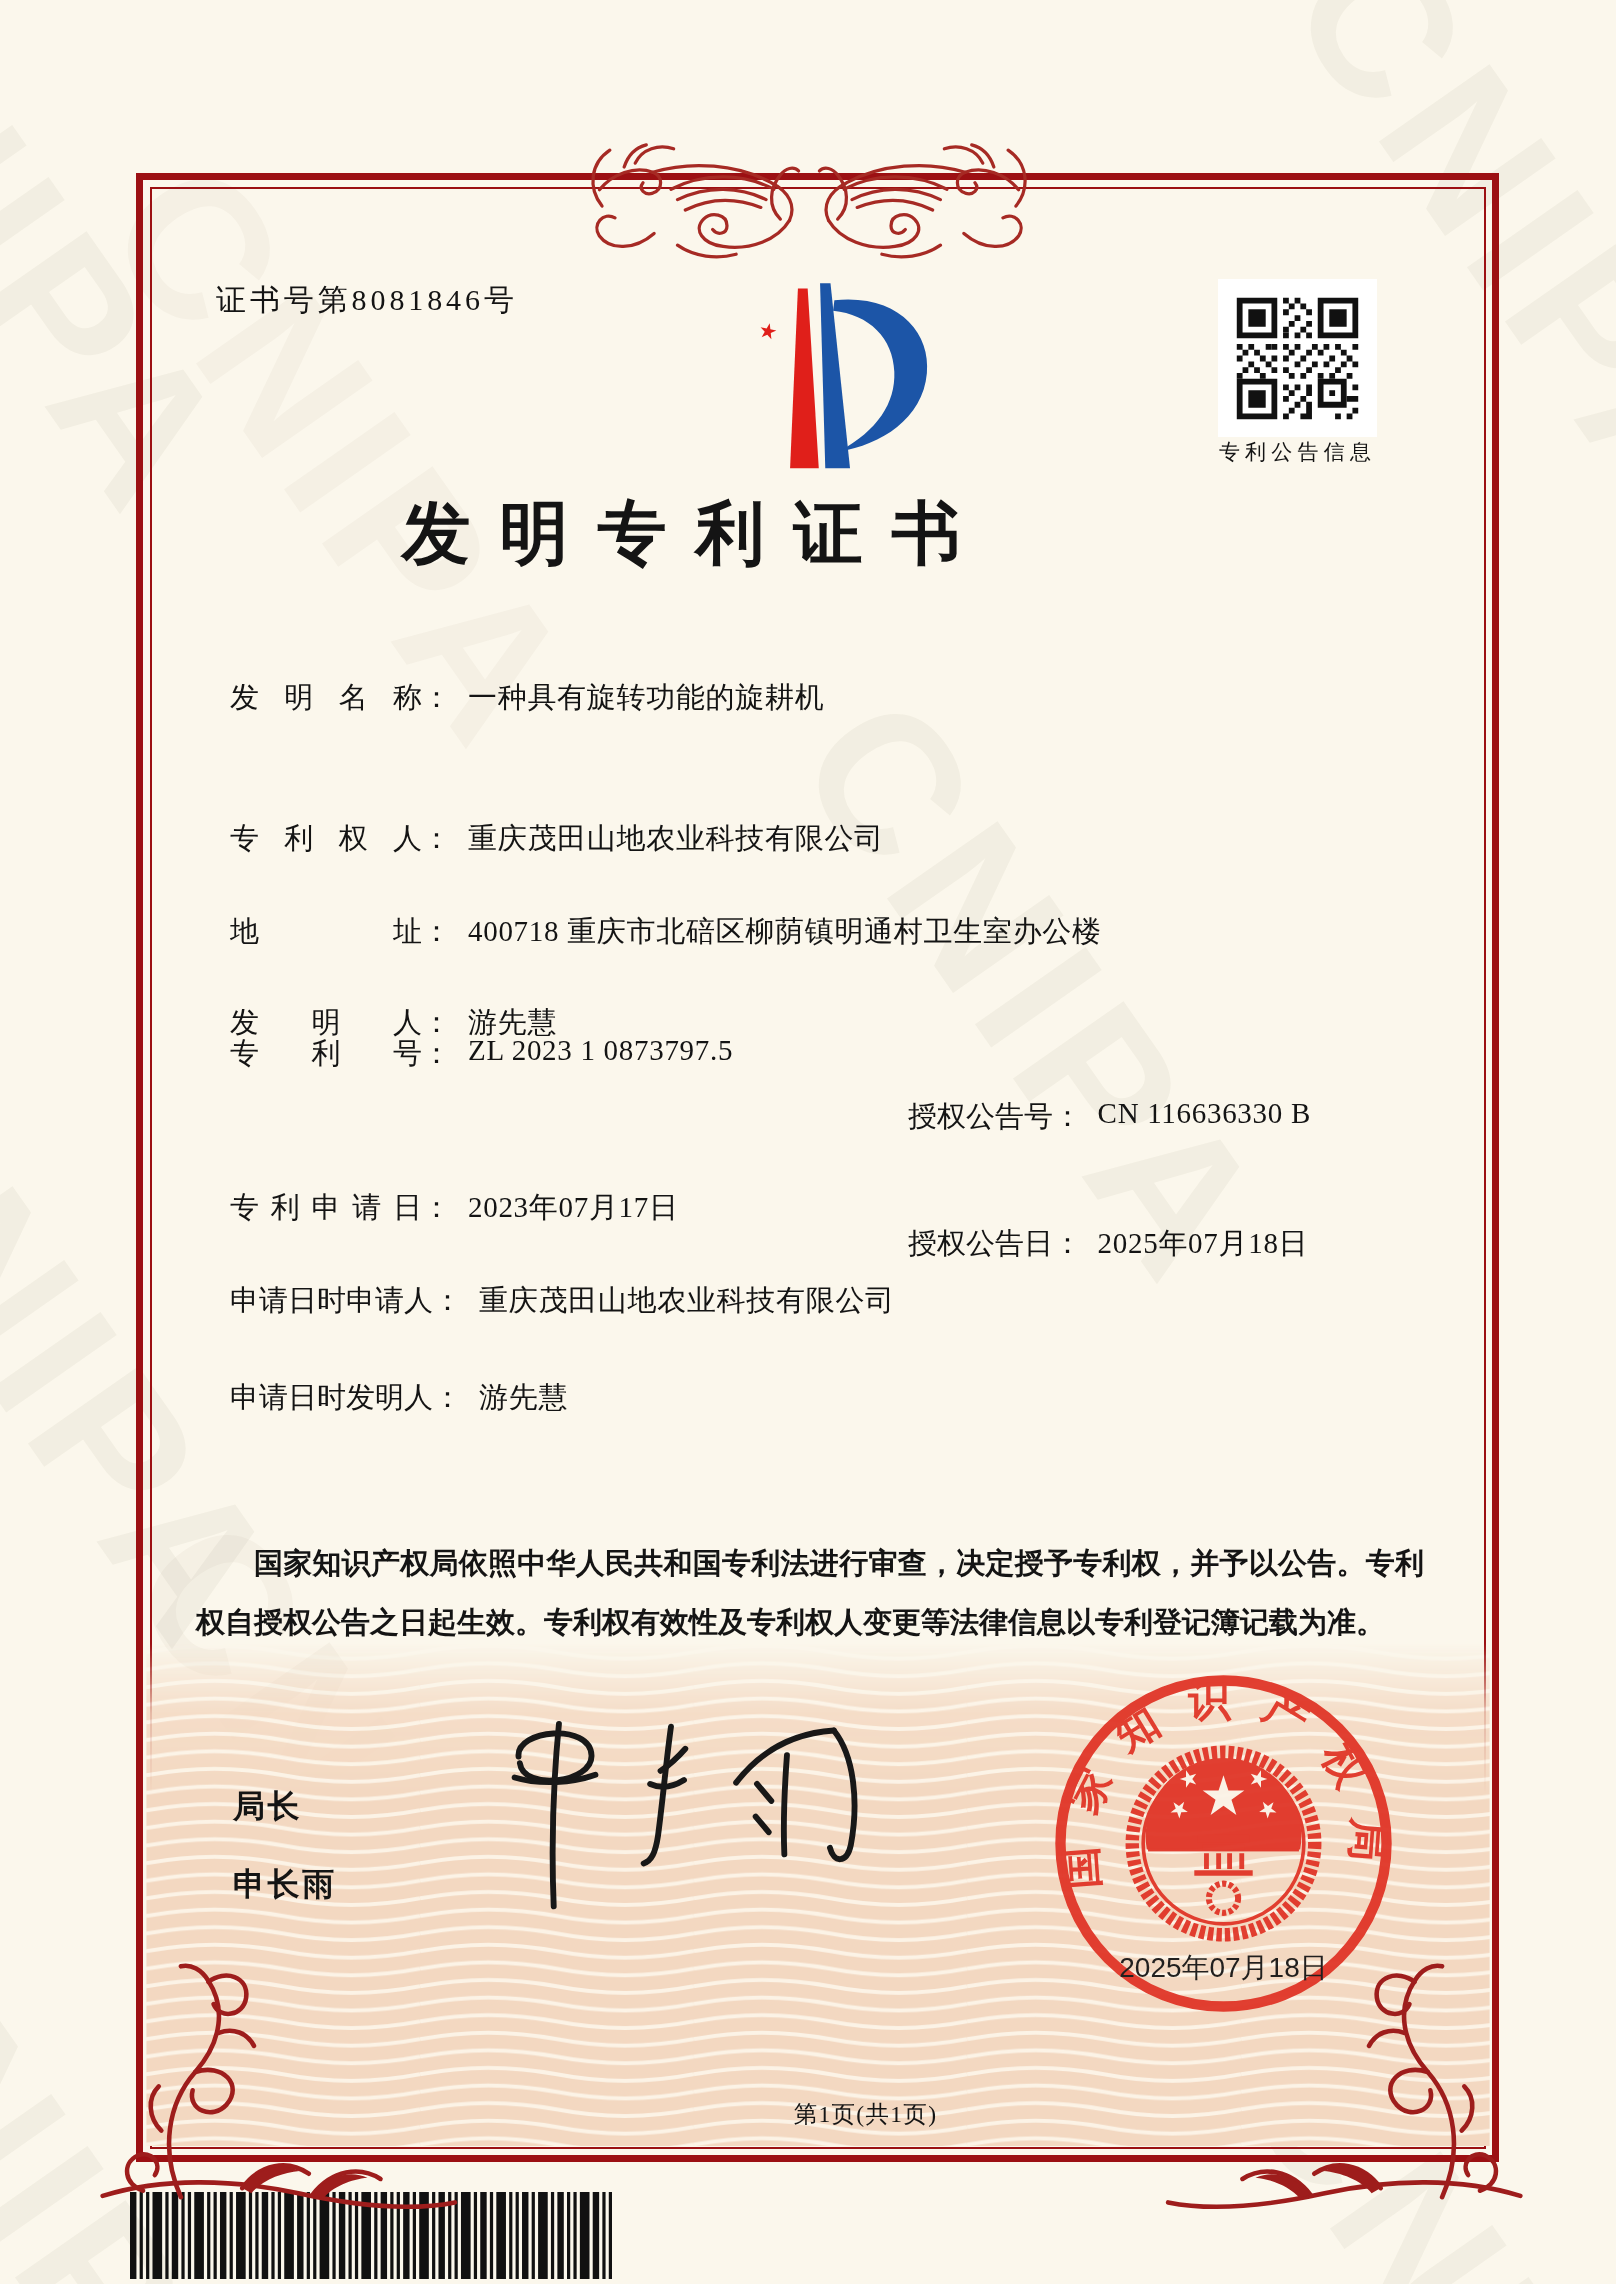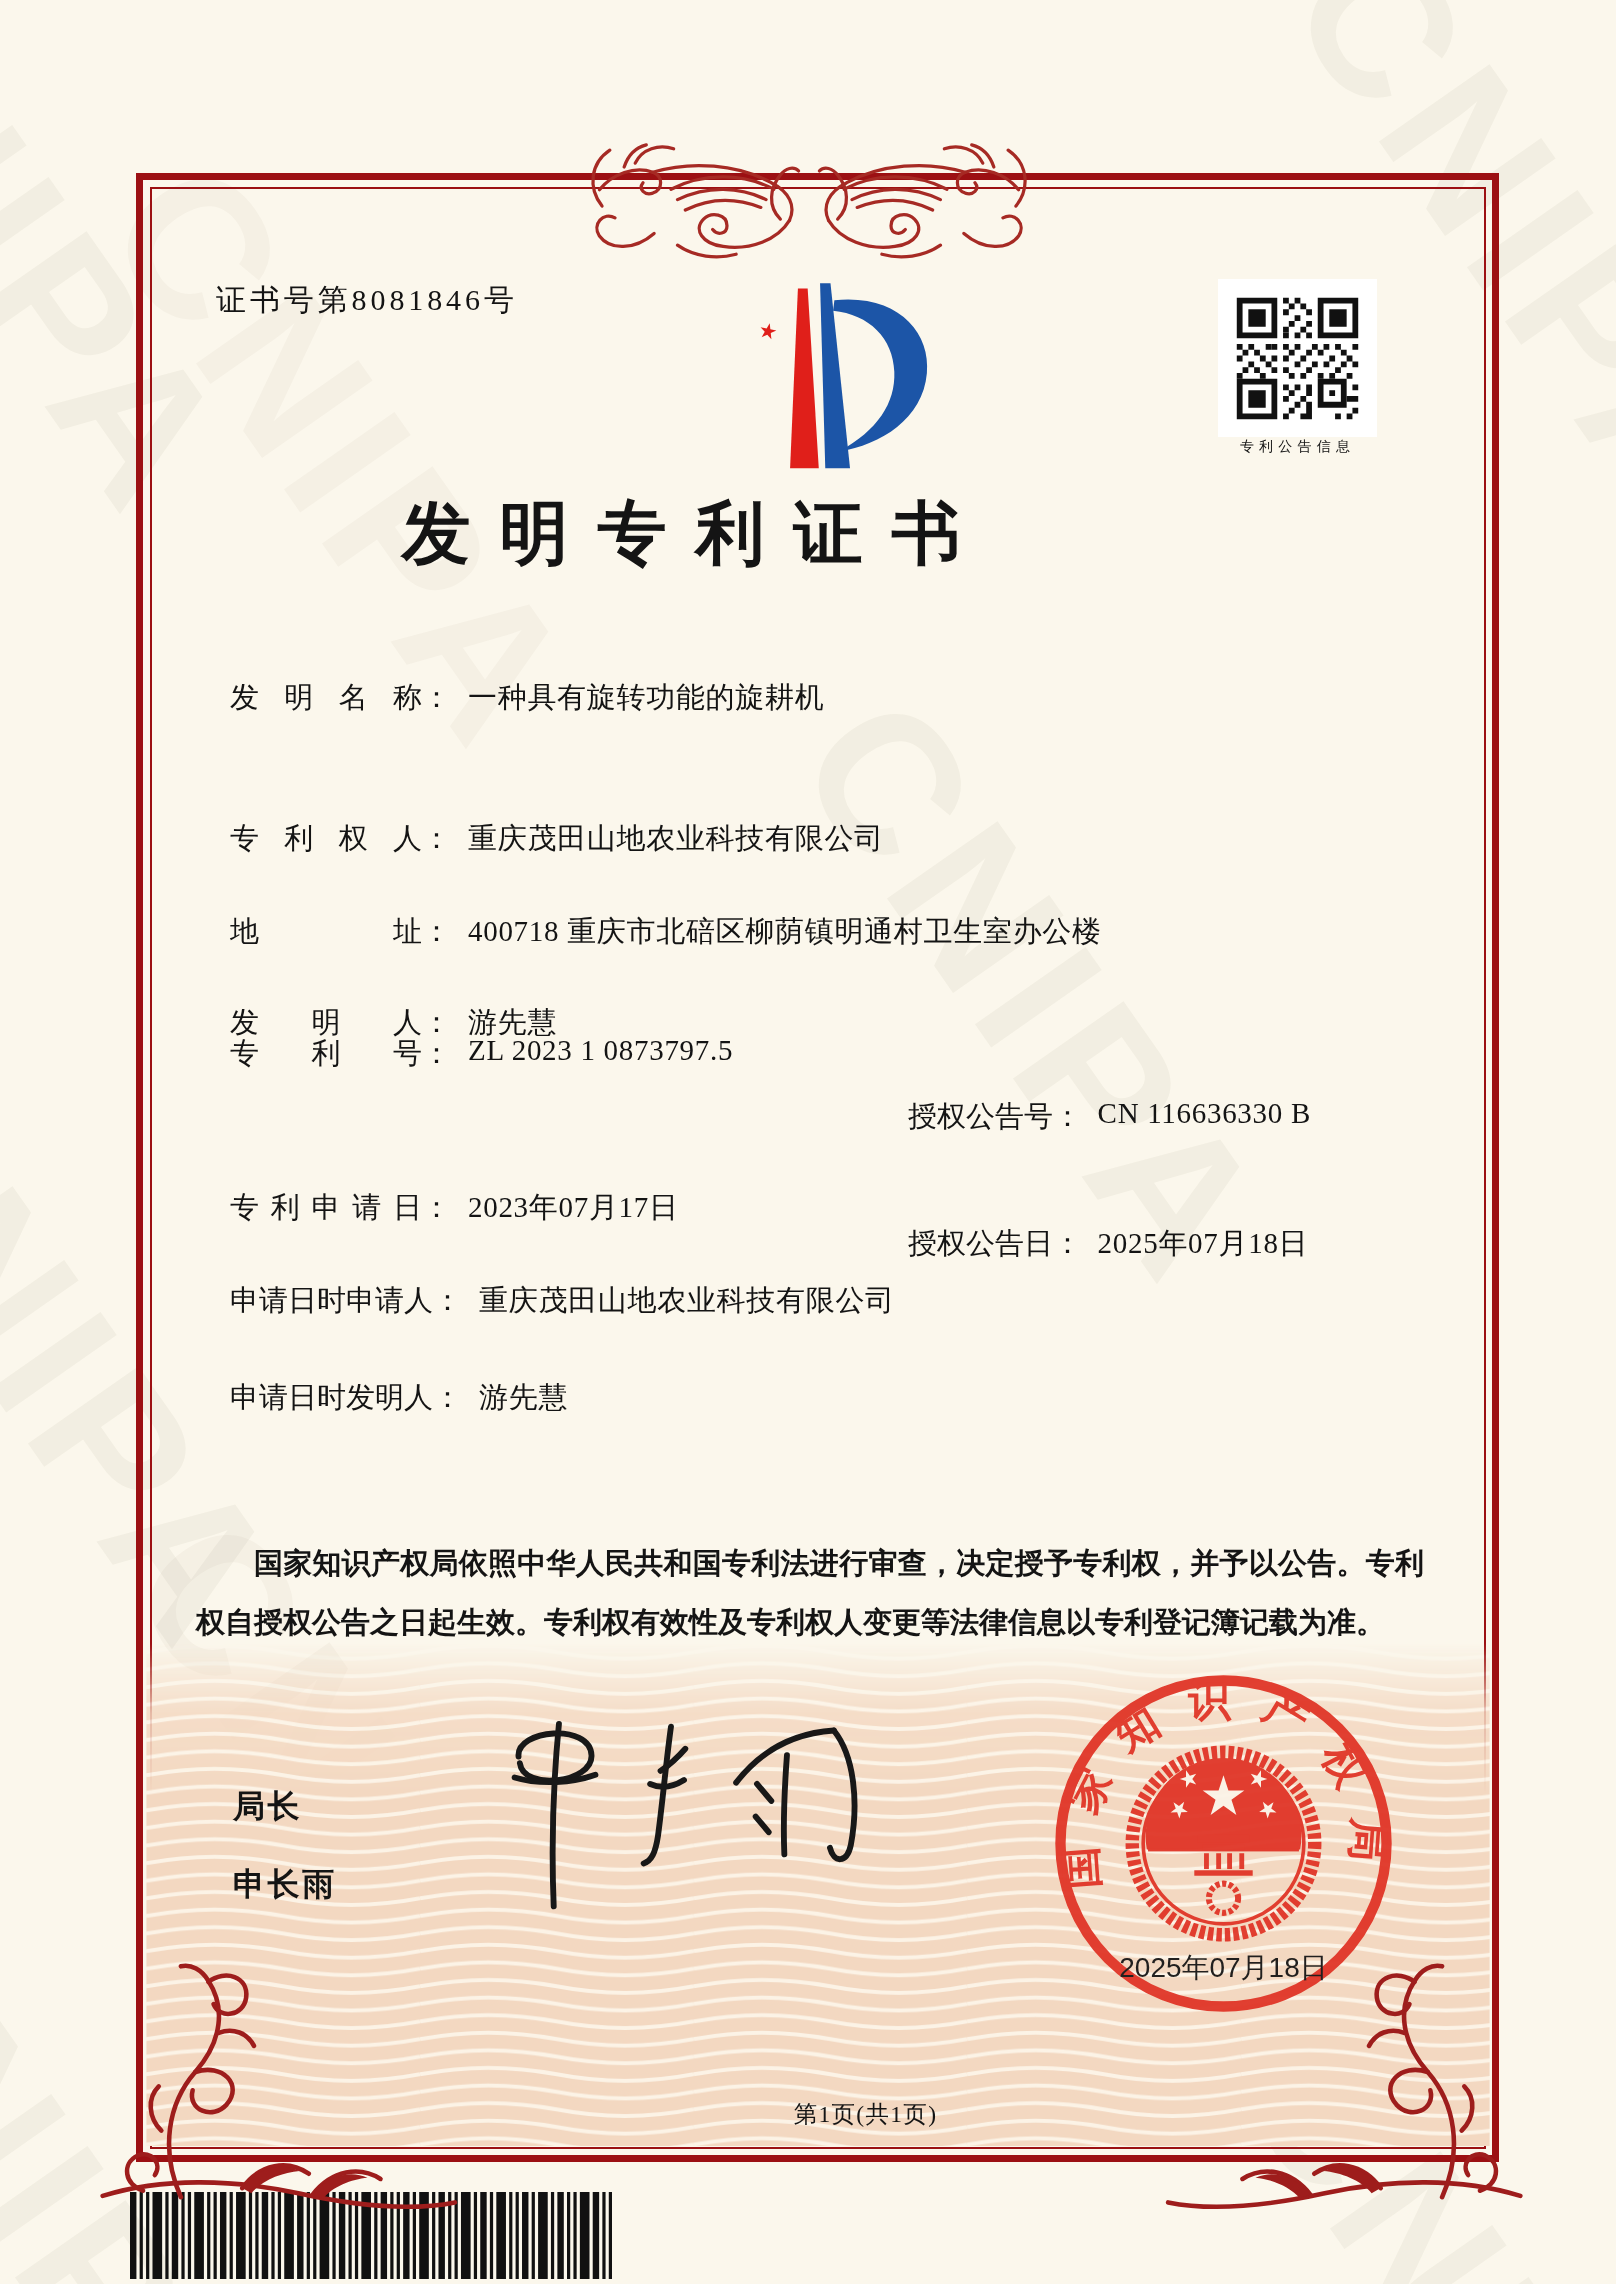--- a/index.html
+++ b/index.html
@@ -46,21 +46,21 @@
     position:absolute;left:216px;top:280px;
     font-size:30px;letter-spacing:3.9px;
   }
   .logo{position:absolute;left:695px;top:274px;}
   .qr-box{
     position:absolute;left:1218px;top:279px;width:159px;height:158px;
     background:#ffffff;display:flex;align-items:center;justify-content:center;
   }
   .qr-caption{
     position:absolute;left:1193px;top:438px;width:209px;
-    text-align:center;font-size:14px;letter-spacing:5.2px;
+    text-align:center;font-size:21px;letter-spacing:5.2px;
   }
   .title{
     position:absolute;left:136px;top:488px;width:1090px;
     text-align:center;
     font-size:69px;font-weight:bold;
     letter-spacing:.42em;text-indent:.42em;
     white-space:nowrap;
   }
   
   .row{position:absolute;left:230px;font-size:29px;white-space:nowrap;}

